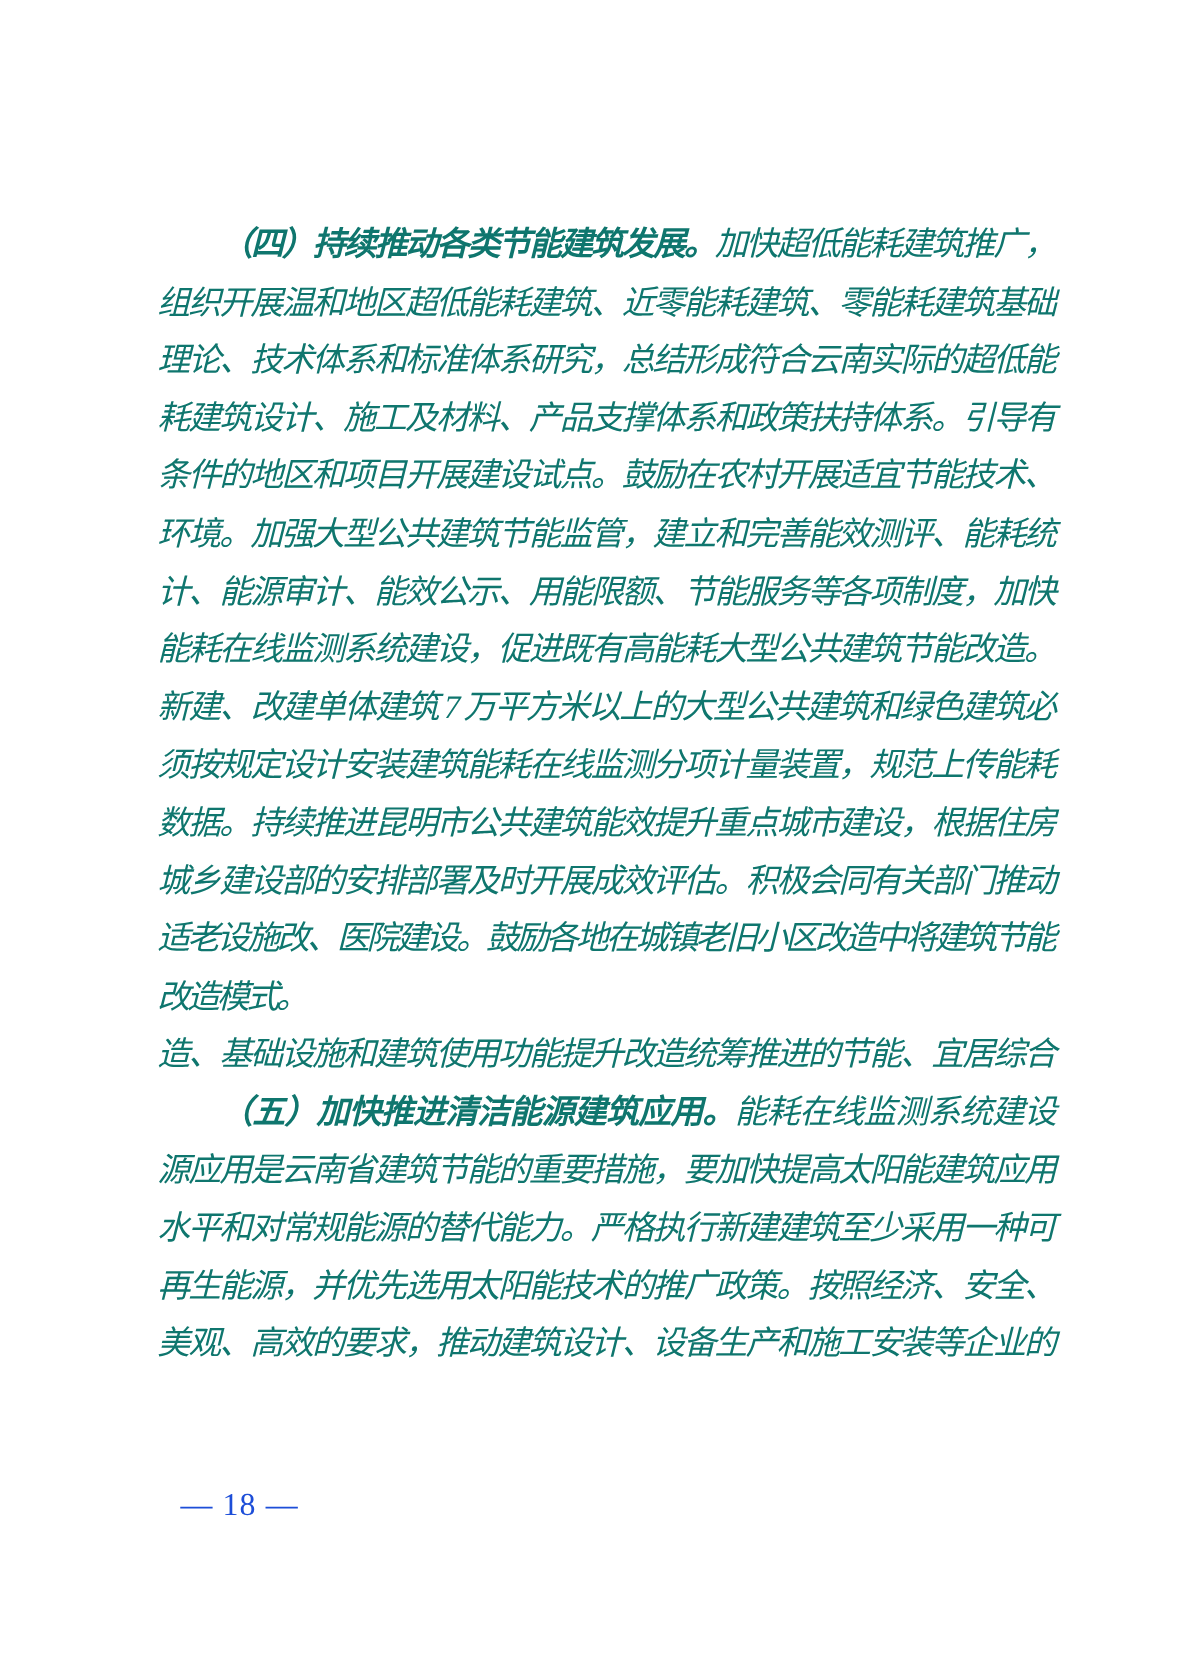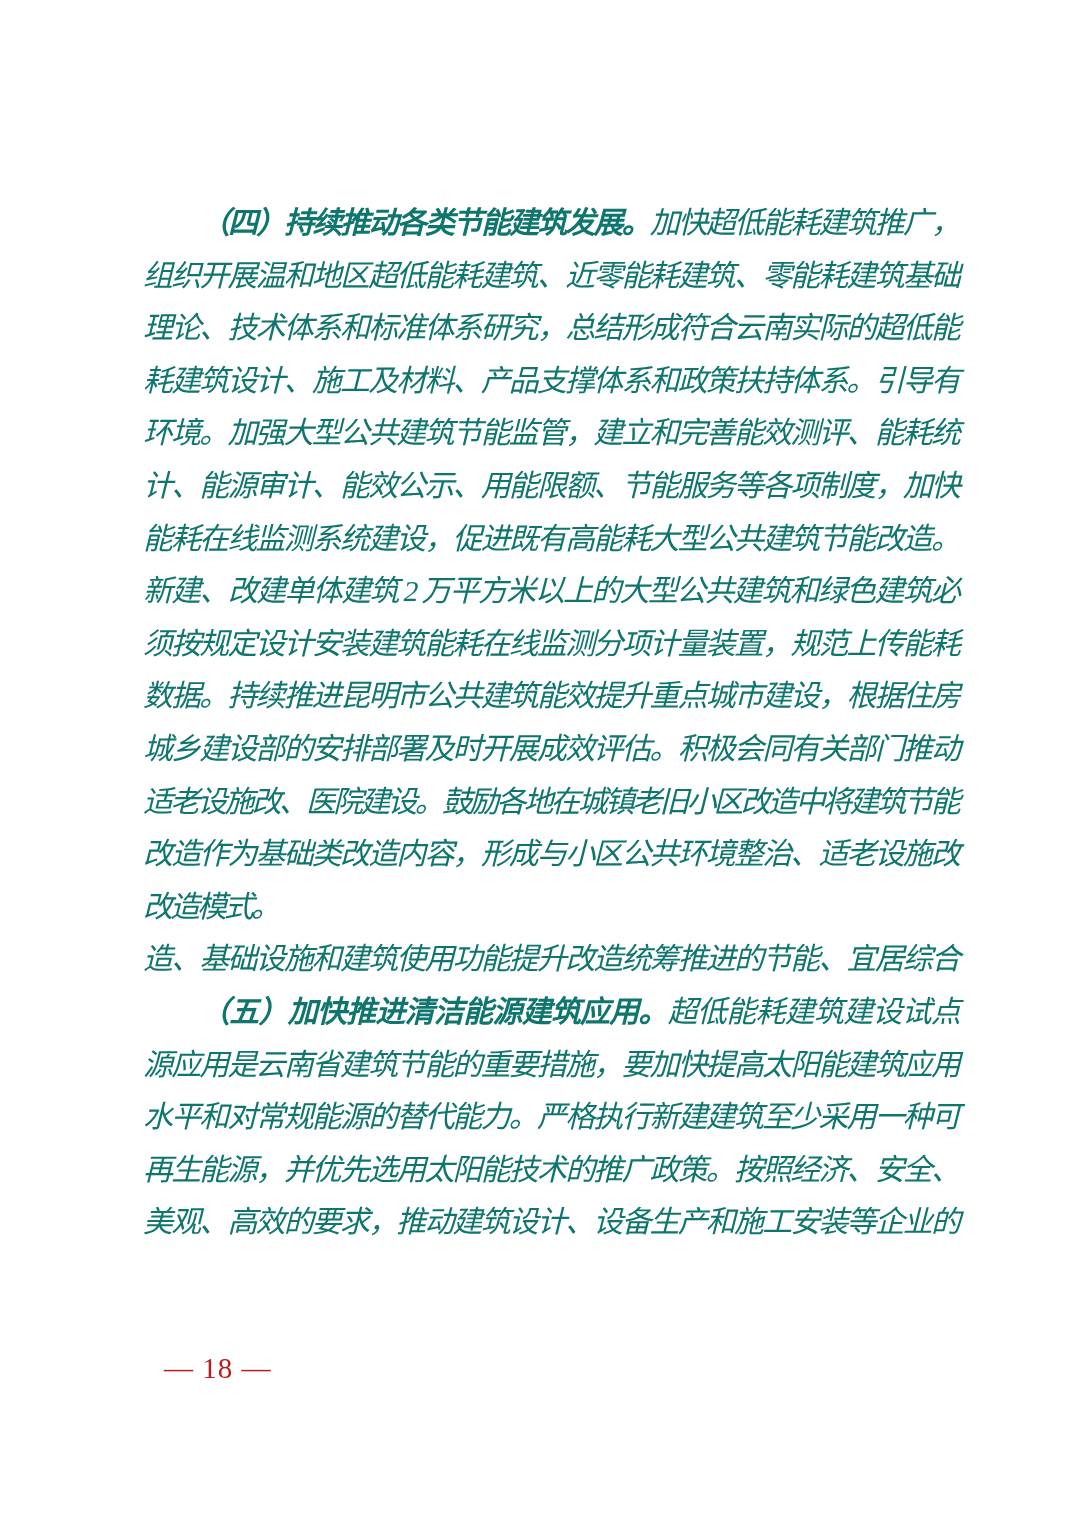--- a/index.html
+++ b/index.html
@@ -42,45 +42,45 @@
     font-weight: 700;
   }
   .pagenum {
     position: absolute;
     left: 164px;
     top: 1348px;
     height: 40px;
     line-height: 40px;
     font-size: 29px;
     letter-spacing: 1px;
-    color: #b91c1c;
+    color: #1d4ed8;
   }
 </style>
 </head>
 <body>
 
 <div class="page">
   <main class="textblock">
 
     <div class="line indent"><span class="heading-bold">（四）持续推动各类节能建筑发展。</span><span>加快超低能耗建筑推广，</span></div>
     <div class="line">组织开展温和地区超低能耗建筑、近零能耗建筑、零能耗建筑基础</div>
     <div class="line">理论、技术体系和标准体系研究，总结形成符合云南实际的超低能</div>
     <div class="line">耗建筑设计、施工及材料、产品支撑体系和政策扶持体系。引导有</div>
+    <div class="line">条件的地区和项目开展建设试点。鼓励在农村开展适宜节能技术、</div>
     <div class="line">环境。加强大型公共建筑节能监管，建立和完善能效测评、能耗统</div>
     <div class="line">计、能源审计、能效公示、用能限额、节能服务等各项制度，加快</div>
     <div class="line">能耗在线监测系统建设，促进既有高能耗大型公共建筑节能改造。</div>
-    <div class="line">新建、改建单体建筑 2 万平方米以上的大型公共建筑和绿色建筑必</div>
+    <div class="line">新建、改建单体建筑 7 万平方米以上的大型公共建筑和绿色建筑必</div>
     <div class="line">须按规定设计安装建筑能耗在线监测分项计量装置，规范上传能耗</div>
     <div class="line">数据。持续推进昆明市公共建筑能效提升重点城市建设，根据住房</div>
     <div class="line">城乡建设部的安排部署及时开展成效评估。积极会同有关部门推动</div>
     <div class="line">适老设施改、医院建设。鼓励各地在城镇老旧小区改造中将建筑节能</div>
-    <div class="line">改造作为基础类改造内容，形成与小区公共环境整治、适老设施改</div>
     <div class="line para-end">改造模式。</div>
     <div class="line">造、基础设施和建筑使用功能提升改造统筹推进的节能、宜居综合</div>
-    <div class="line indent"><span class="heading-bold">（五）加快推进清洁能源建筑应用。</span><span>超低能耗建筑建设试点</span></div>
+    <div class="line indent"><span class="heading-bold">（五）加快推进清洁能源建筑应用。</span><span>能耗在线监测系统建设</span></div>
     <div class="line">源应用是云南省建筑节能的重要措施，要加快提高太阳能建筑应用</div>
     <div class="line">水平和对常规能源的替代能力。严格执行新建建筑至少采用一种可</div>
     <div class="line">再生能源，并优先选用太阳能技术的推广政策。按照经济、安全、</div>
     <div class="line">美观、高效的要求，推动建筑设计、设备生产和施工安装等企业的</div>
 
   </main>
 
   <div class="pagenum">— 18 —</div>
 </div>
 

